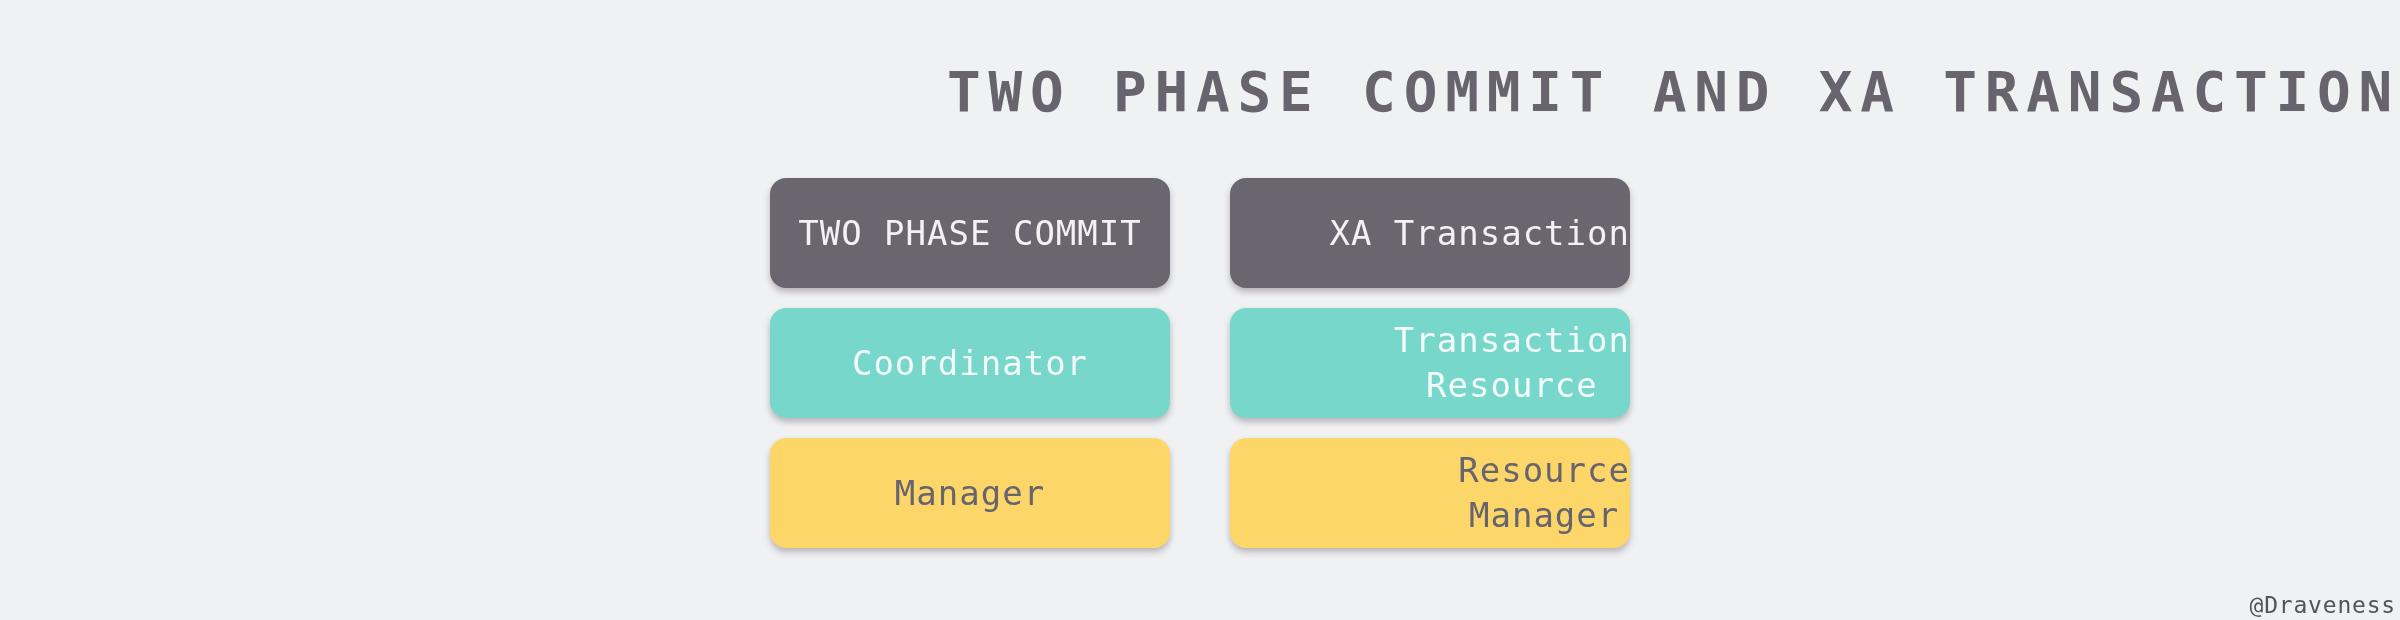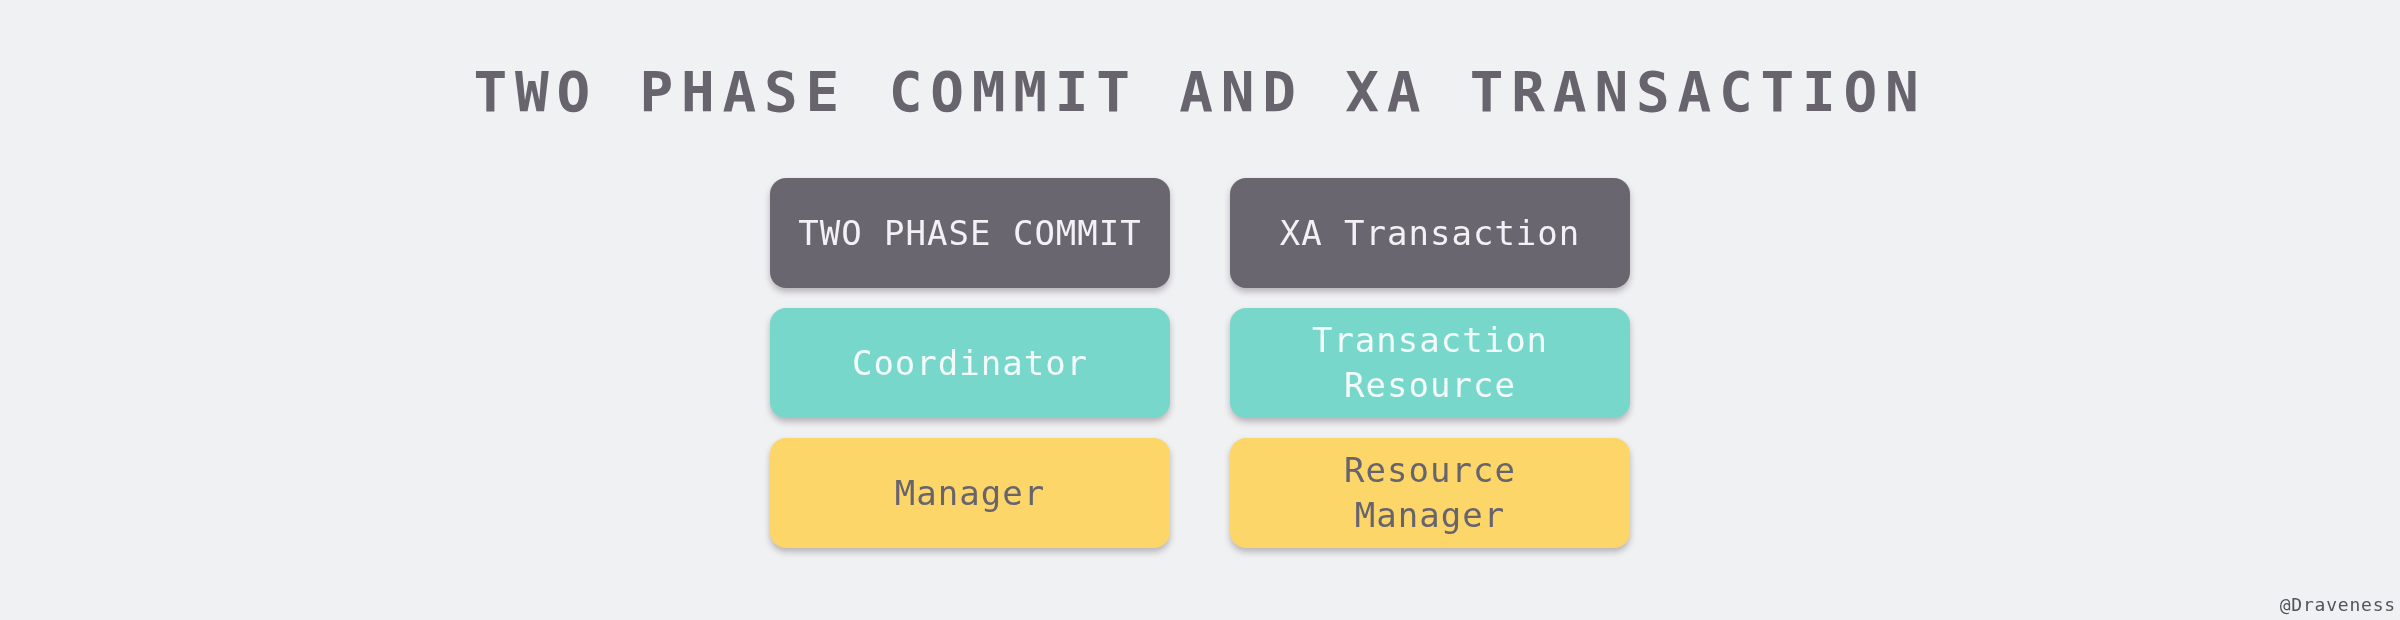--- a/index.html
+++ b/index.html
@@ -3,41 +3,41 @@
 <meta charset="utf-8">
 <style>
   html, body { margin:0; padding:0; }
   body {
     width:2400px; height:620px; position:relative; overflow:hidden;
     background:#f0f1f3;
     font-family:"DejaVu Sans Mono", "Liberation Mono", monospace;
   }
   .title {
     position:absolute; left:0; width:2400px; top:58px;
-    text-align:center; font-size:56px; line-height:68px;
+    text-align:right; font-size:56px; line-height:68px;
     letter-spacing:7.8px; font-weight:bold; color:#67646e;
     white-space:nowrap;
   }
   .box {
     position:absolute; width:400px; height:110px; border-radius:16px;
     display:flex; align-items:center; justify-content:center; text-align:center;
     box-shadow:0 4px 6px rgba(80,70,80,0.35);
     font-size:34px; line-height:45px; letter-spacing:1px;
   }
   .box span { white-space:pre-line; }
   .dark { background:#69666f; color:#f3f1f5; }
   .teal { background:#78d7cb; color:#f3fafa; }
   .yellow { background:#fcd669; color:#67646e; }
   .col-left { left:770px;text-align:center; }
-  .col-right { left:1230px; }
+  .col-right { left:1230px;justify-content:flex-end; }
   .row-1 { top:178px; }
   .row-2 { top:308px; }
   .row-3 { top:438px; }
   .watermark {
-    position:absolute; right:4px; top:591px; font-size:18px; line-height:28px;
+    position:absolute; right:4px; top:591px; font-size:23px; line-height:28px;
     color:#55535a; letter-spacing:0.8px;
   }
 </style>
 </head>
 <body>
 
 <div class="title">TWO PHASE COMMIT AND XA TRANSACTION</div>
 
 <div class="box dark col-left row-1">
   <span>TWO PHASE COMMIT</span>

